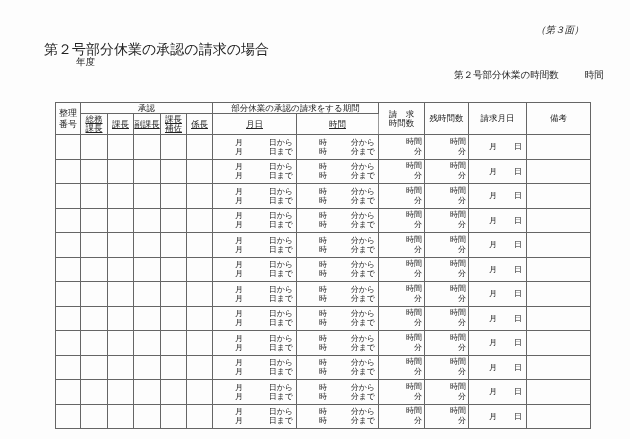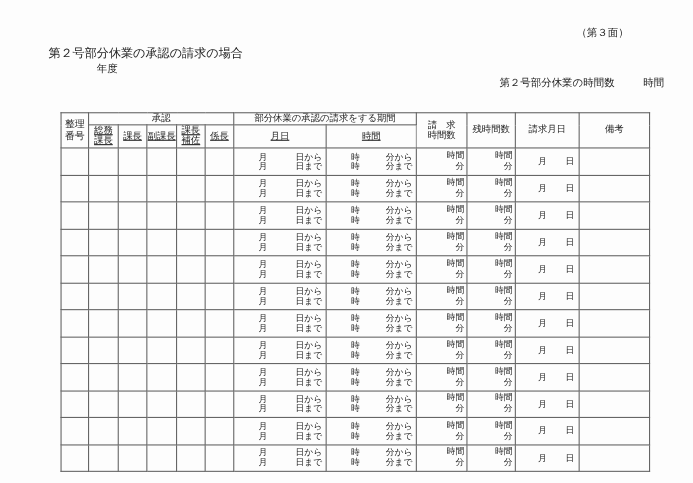--- a/index.html
+++ b/index.html
@@ -1,21 +1,21 @@
 <!DOCTYPE html>
 <html><head>
 <meta charset="utf-8">
 <style>
   html, body { margin:0; padding:0; background:#fdfdfd; }
   body { width:630px; height:439px; position:relative; overflow:hidden;
          font-family:"DejaVu Serif", "Liberation Serif", serif; color:#222; }
   .abs { position:absolute; white-space:nowrap; }
-  #page-number { left:524px; top:24px; font-size:9.5px; }
-  #form-title { left:44px; top:41px; font-size:11px; }
-  #fiscal-year { left:88px; top:56px; font-size:9.5px; }
+  #page-number { left:536px; top:24px; font-size:9.5px;font-style:italic; }
+  #form-title { left:44px; top:41px; font-size:14px; }
+  #fiscal-year { left:76px; top:56px; font-size:9.5px; }
   #hours-summary { left:425px; top:69px; font-size:9.5px;margin-left:29px; }
   #hours-summary span { display:inline-block; }
   table.grid { position:absolute; left:55px; top:80px; border-collapse:collapse;
                table-layout:fixed; font-size:8px;margin-top:22px; }
   table.grid td, table.grid th { border:1px solid #666; padding:0; font-weight:normal;
                text-align:center; vertical-align:middle; line-height:9px; }
   table.grid th { font-size:8.5px; }
   .hdr-top th { height:10px; }
   .hdr-sub th { height:20px;text-decoration:underline; }
   .small { font-size:7px; line-height:8px; }

